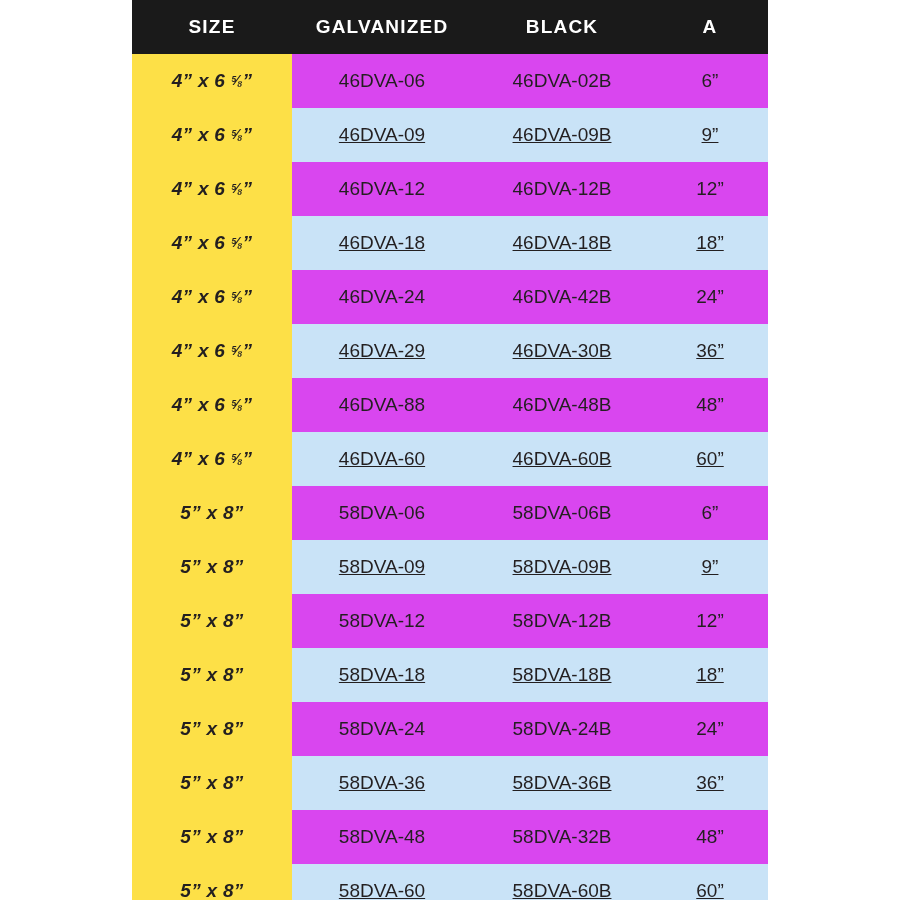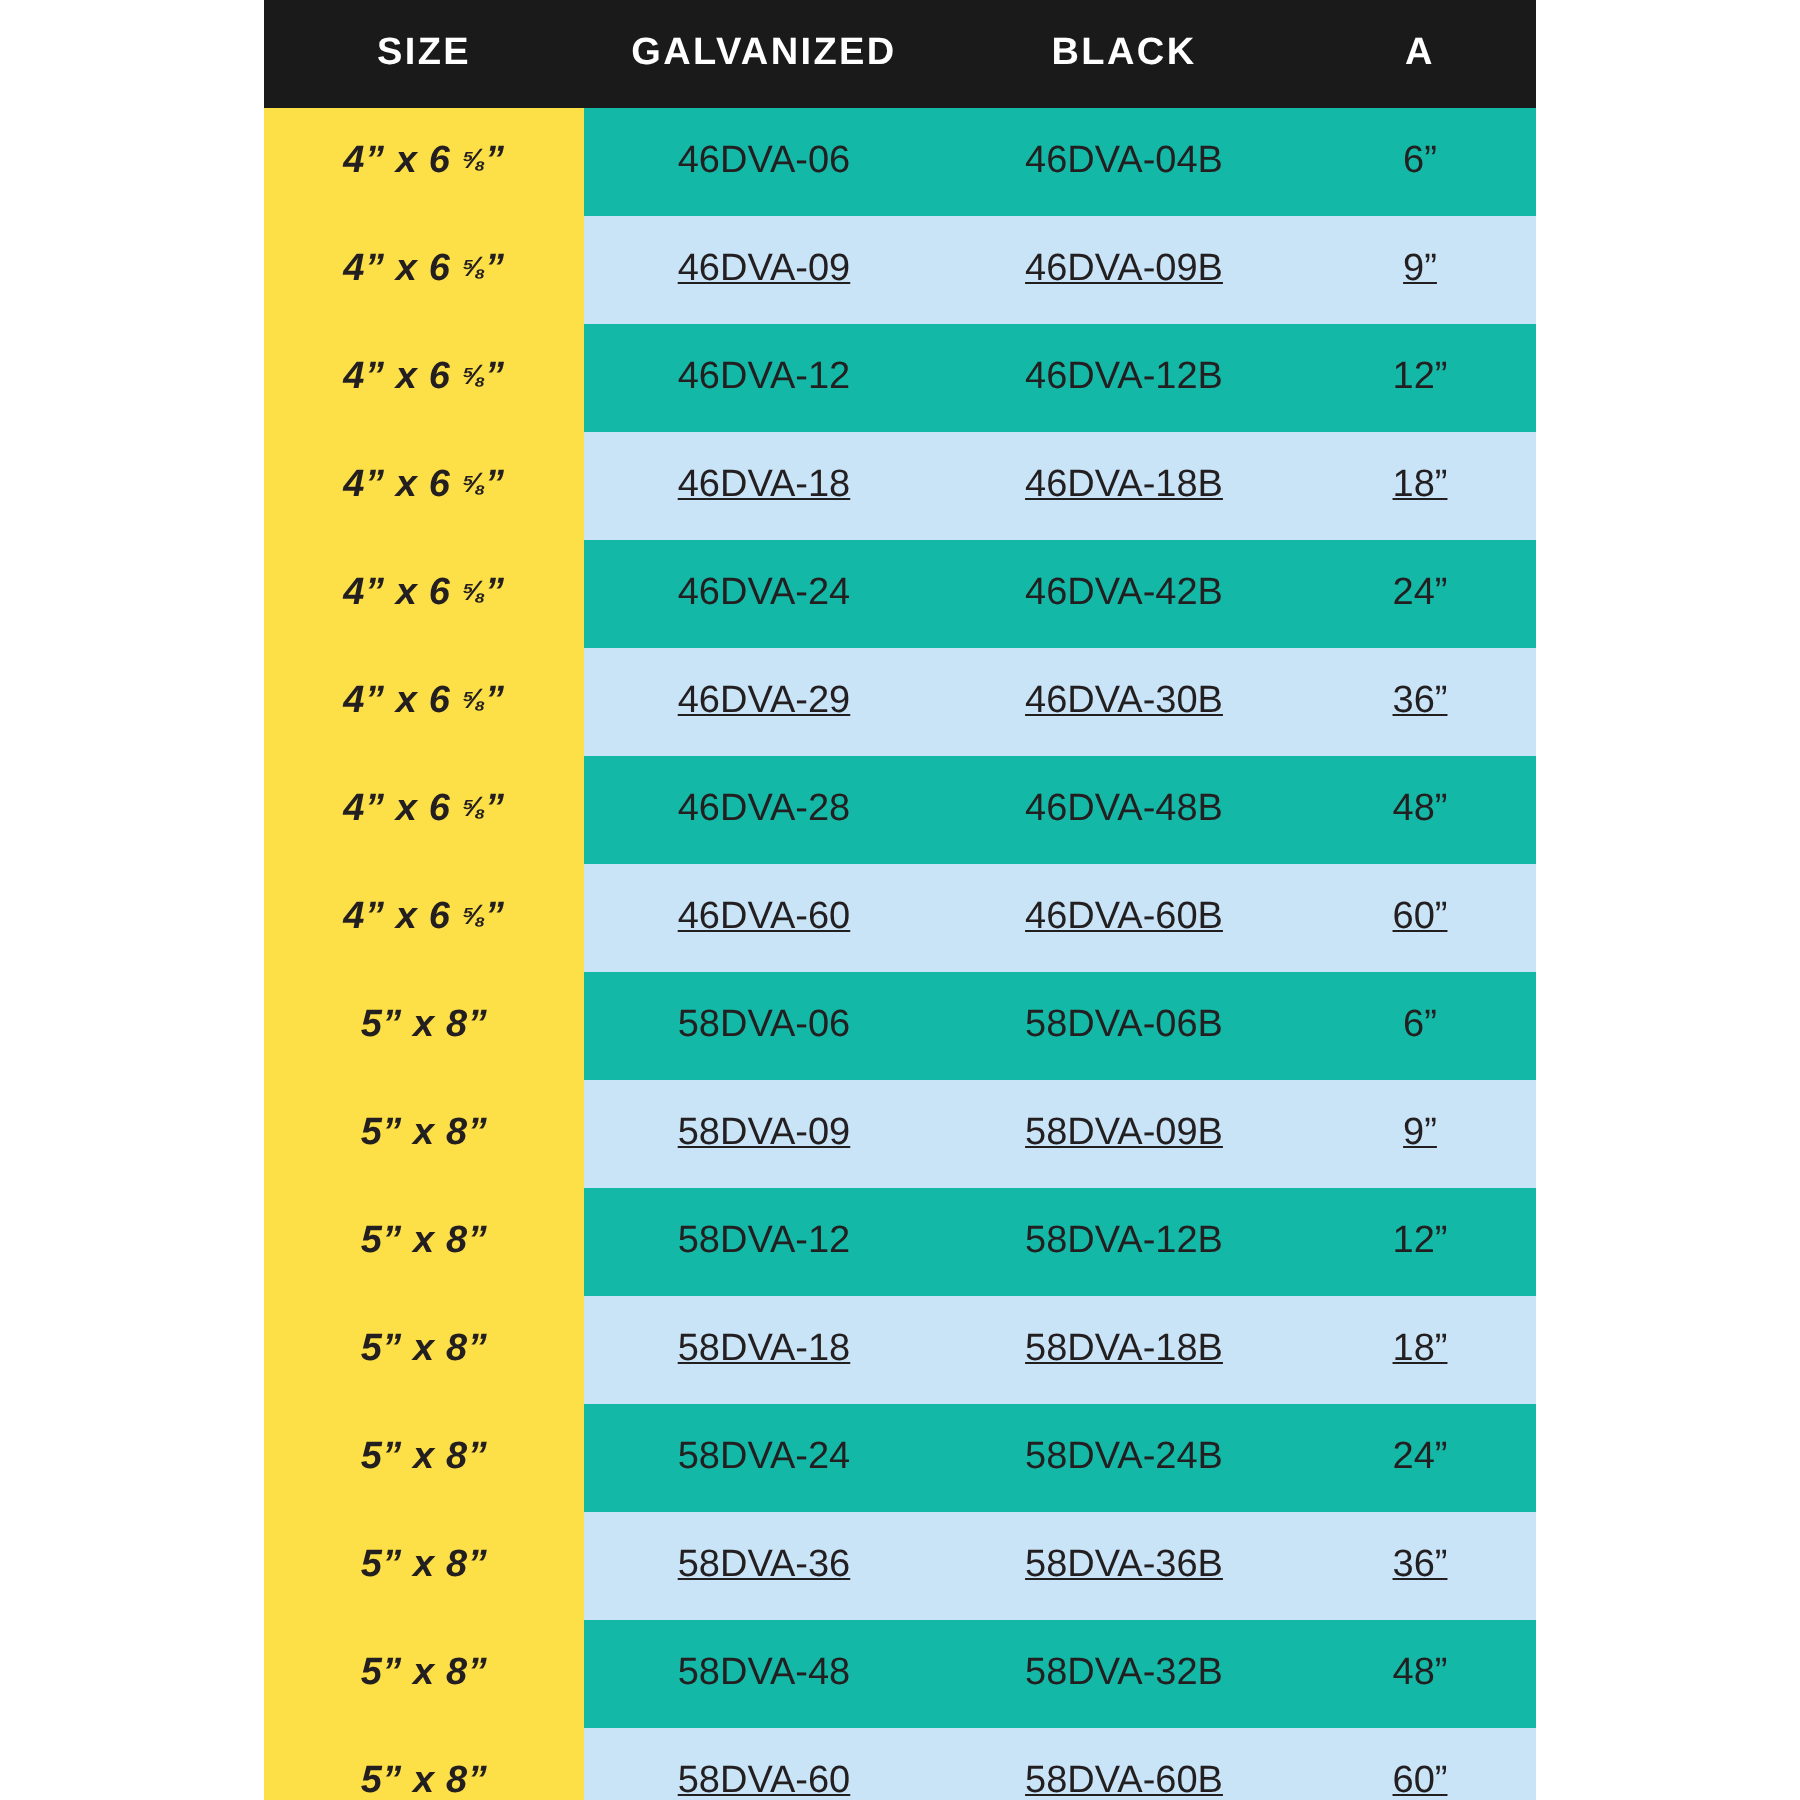--- a/index.html
+++ b/index.html
@@ -60,21 +60,21 @@
     font-weight: bold;
     font-style: italic;
     font-size: 20px;
     letter-spacing: 0.3px;
   }
   tr.alt td.data-cell {
     background: #c9e3f7;
     text-decoration: underline;
   }
   tr.plain td.data-cell {
-    background: #14b8a6;
+    background: #d946ef;
   }
   td.data-cell {
     font-weight: normal;
   }
   .frac {
     font-size: 14px;
     vertical-align: 0.16em;
     letter-spacing: 0;
   }
 </style>
@@ -94,21 +94,21 @@
         <th>SIZE</th>
         <th>GALVANIZED</th>
         <th>BLACK</th>
         <th>A</th>
       </tr>
     </thead>
     <tbody>
         <tr class="plain">
           <td class="size-cell">4” x 6 <span class="frac">⅝</span>”</td>
           <td class="data-cell">46DVA-06</td>
-          <td class="data-cell">46DVA-04B</td>
+          <td class="data-cell">46DVA-02B</td>
           <td class="data-cell">6”</td>
         </tr>
         <tr class="alt">
           <td class="size-cell">4” x 6 <span class="frac">⅝</span>”</td>
           <td class="data-cell">46DVA-09</td>
           <td class="data-cell">46DVA-09B</td>
           <td class="data-cell">9”</td>
         </tr>
         <tr class="plain">
           <td class="size-cell">4” x 6 <span class="frac">⅝</span>”</td>
@@ -129,21 +129,21 @@
           <td class="data-cell">24”</td>
         </tr>
         <tr class="alt">
           <td class="size-cell">4” x 6 <span class="frac">⅝</span>”</td>
           <td class="data-cell">46DVA-29</td>
           <td class="data-cell">46DVA-30B</td>
           <td class="data-cell">36”</td>
         </tr>
         <tr class="plain">
           <td class="size-cell">4” x 6 <span class="frac">⅝</span>”</td>
-          <td class="data-cell">46DVA-28</td>
+          <td class="data-cell">46DVA-88</td>
           <td class="data-cell">46DVA-48B</td>
           <td class="data-cell">48”</td>
         </tr>
         <tr class="alt">
           <td class="size-cell">4” x 6 <span class="frac">⅝</span>”</td>
           <td class="data-cell">46DVA-60</td>
           <td class="data-cell">46DVA-60B</td>
           <td class="data-cell">60”</td>
         </tr>
         <tr class="plain">

